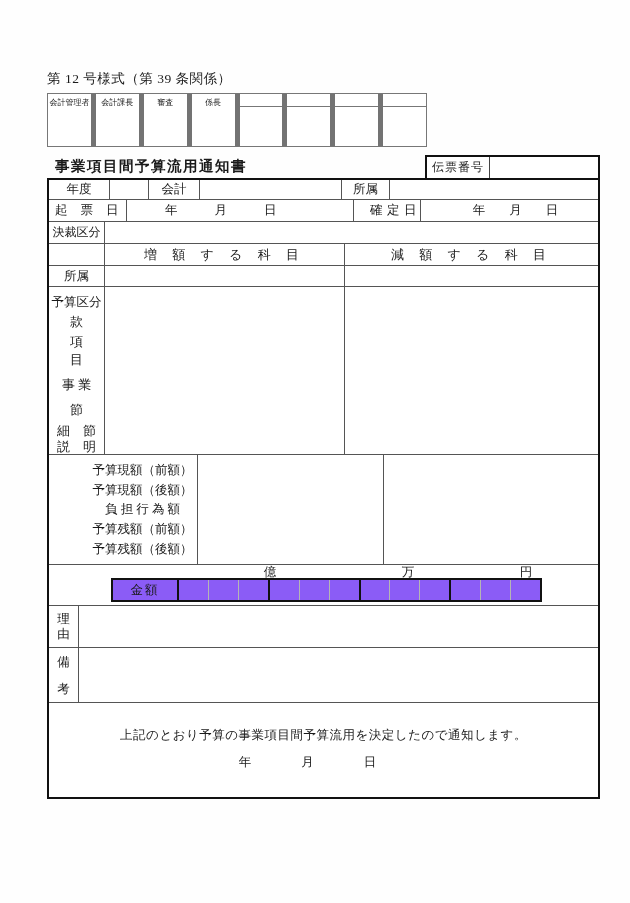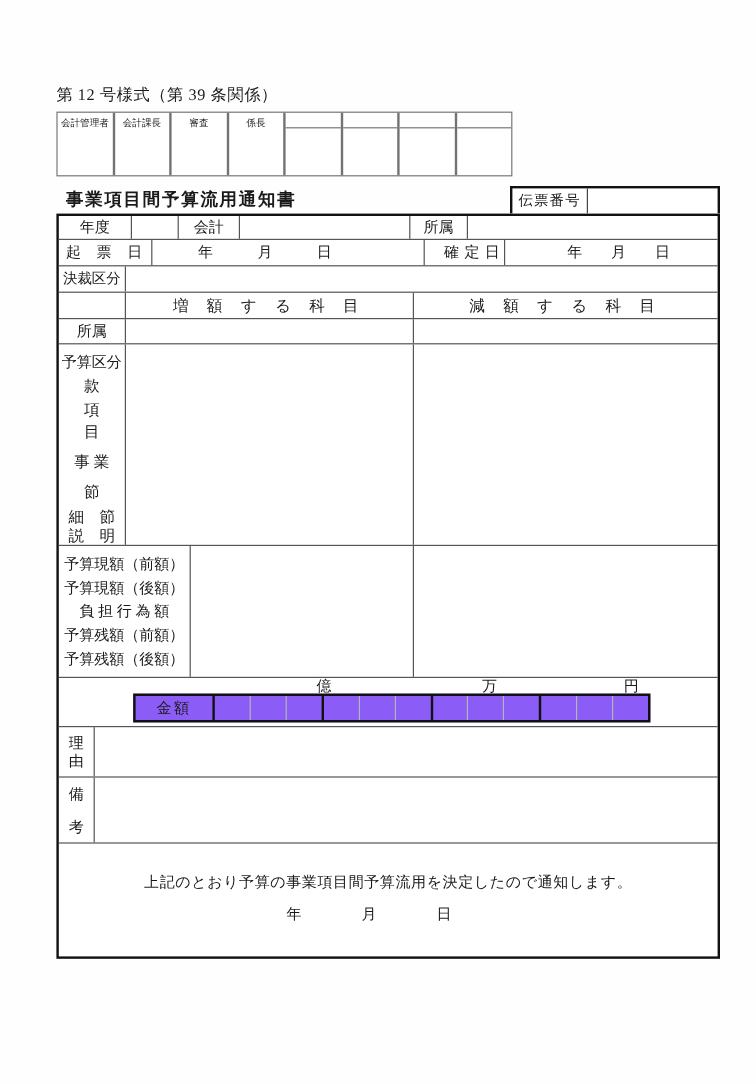--- a/index.html
+++ b/index.html
@@ -23,21 +23,21 @@
   }
   
   .stamp-table{
     position:absolute;left:47px;top:93px;
     width:380px;height:54px;
     display:flex;
     border:1px solid #777;
     box-sizing:border-box;
     background:#fff;
   }
-  .stamp-col{flex:1 1 0;border-right:2px solid #737373;box-sizing:border-box;position:relative;}
+  .stamp-col{flex:1 1 0;border-right:5px solid #737373;box-sizing:border-box;position:relative;}
   .stamp-col:last-child{border-right:none;}
   .stamp-col .stamp-label{
     display:block;text-align:center;
     font-size:8px;padding-top:3px;letter-spacing:0;
     white-space:nowrap;
   }
   .stamp-col.blank .stamp-top{
     height:13px;border-bottom:1px solid #777;box-sizing:border-box;
   }
   
@@ -92,21 +92,21 @@
   .w-nendo{width:61px;}
   .w-nendo-v{width:39px;}
   .w-kaikei{width:51px;}
   .w-kaikei-v{width:142px;}
   .w-shozoku{width:48px;}
   .w-kihyo{width:78px;}
   .w-date1{width:215px;}
   .w-kakutei{width:55px;}
   .w-label56{width:56px;}
   .w-col1{width:240px;}
-  .w-amt-label{width:110px;}
+  .w-amt-label{width:110px;margin-left:39px;}
   .w-amt-col1{width:186px;}
   .w-vert{width:30px;}
   .spread3{
     justify-content:flex-start;padding-left:6px;letter-spacing:13px;
   }
   .spread3-tight{
     justify-content:flex-start;padding-left:4px;letter-spacing:4.5px;
   }
   .subject-header{letter-spacing:6px;font-size:13px;}
   .date-hints{display:flex;align-items:center;font-size:12.5px;}

